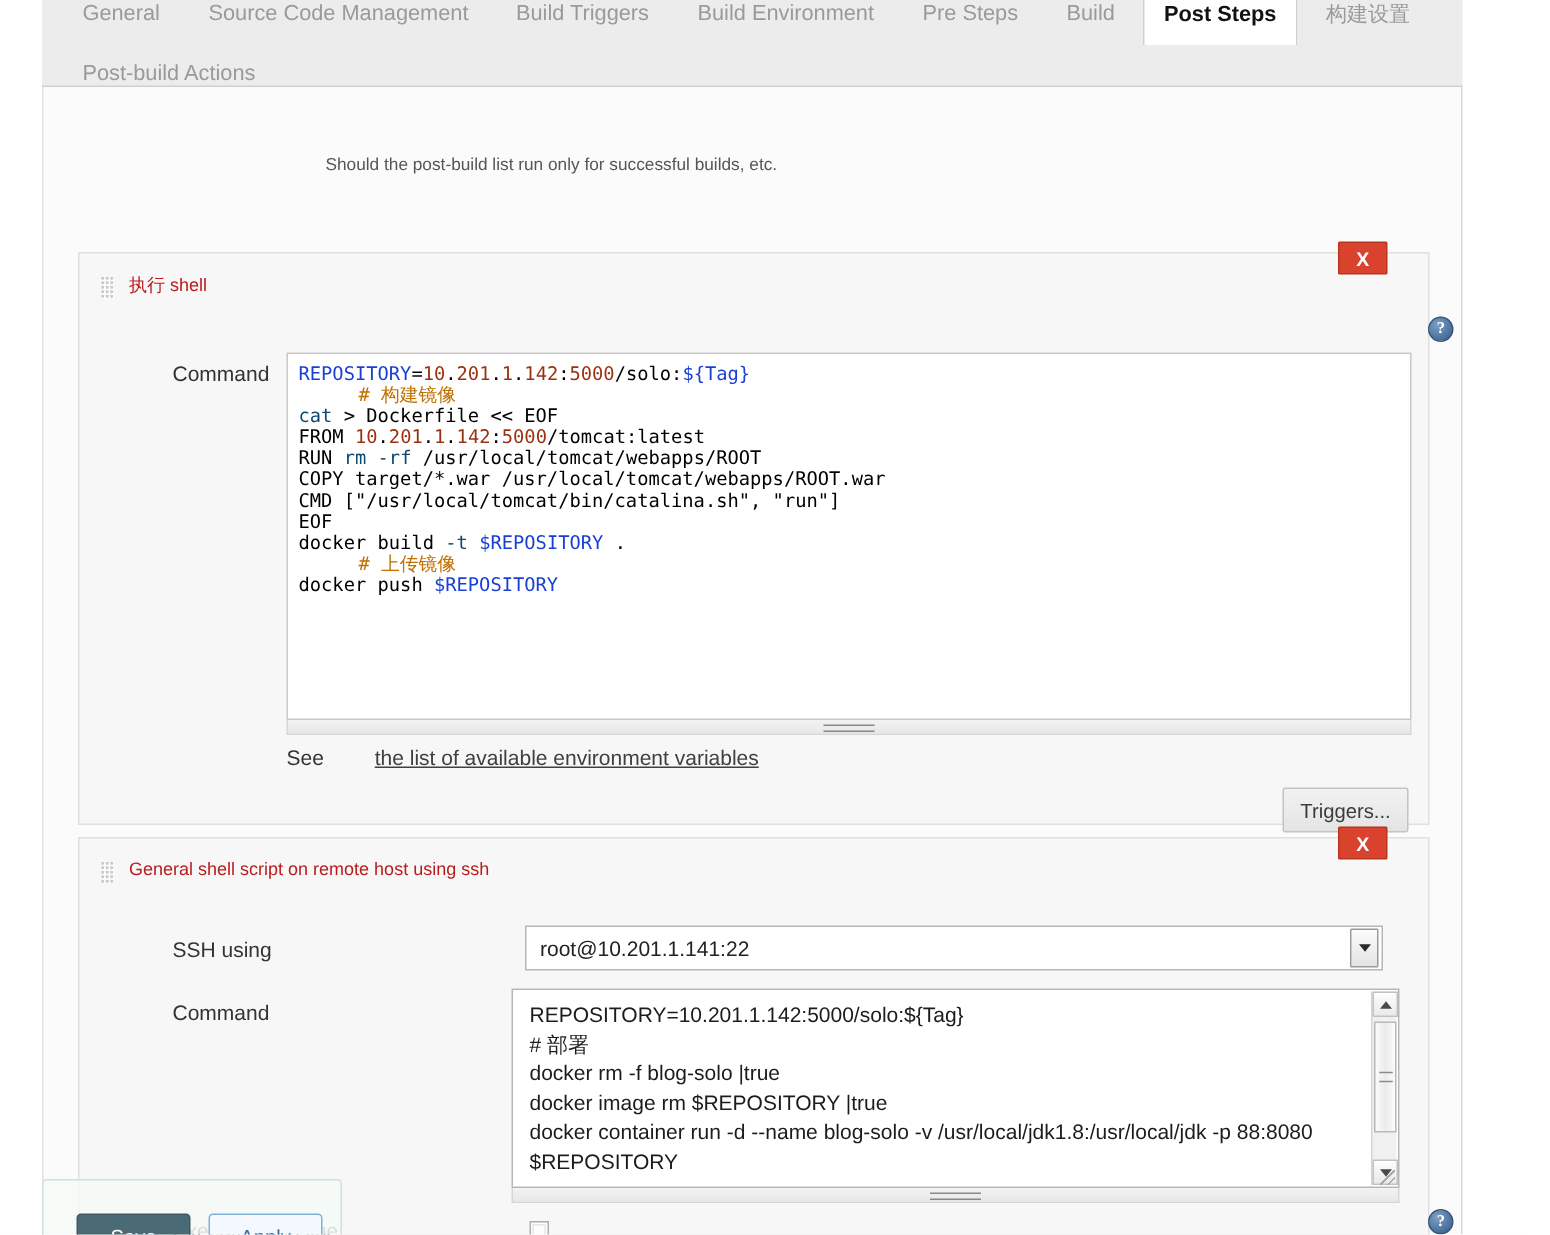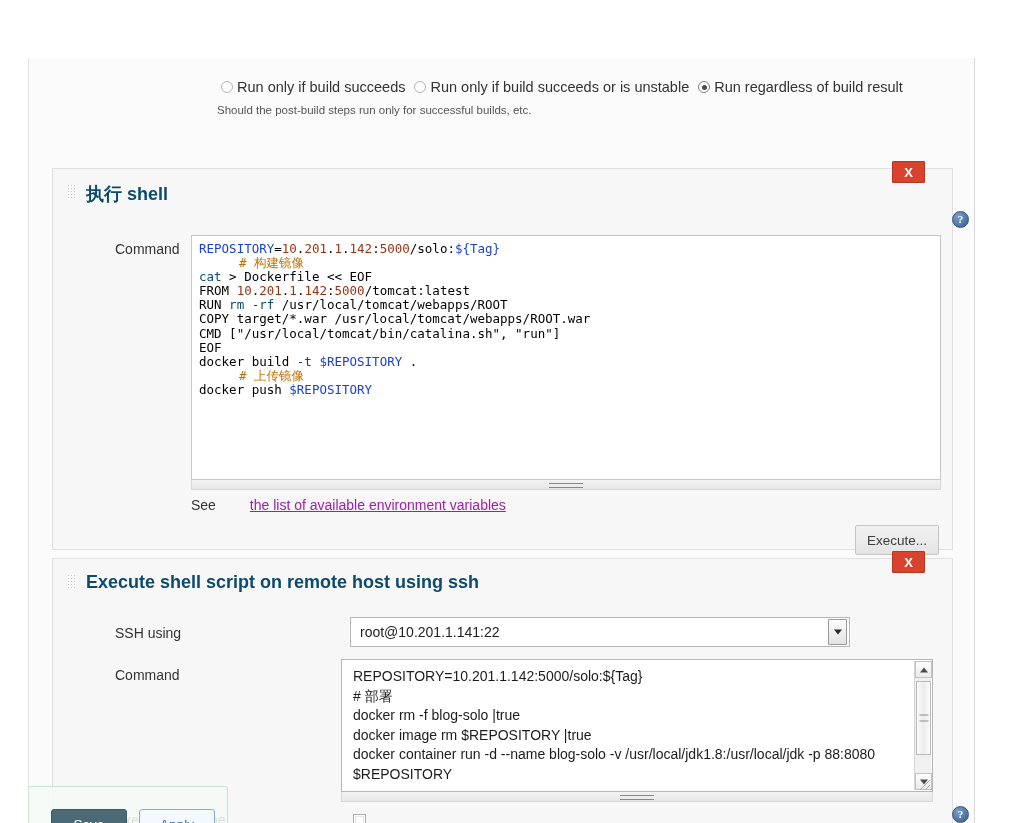--- a/index.html
+++ b/index.html
@@ -78,21 +78,21 @@
     position: absolute; left: 14px; top: 15px; width: 9px; height: 15px;
     cursor: move;
     background-image:
       radial-gradient(#c9c9c9 45%, transparent 46%),
       radial-gradient(#ffffff 45%, transparent 46%);
     background-size: 3px 3px, 3px 3px;
     background-position: 0 0, 1px 1px;
   }
   .panel-title {
     position: absolute; left: 33px; top: 13px;
-    font-size: 18px; font-weight: bold; color: #0c4a6e;
+    font-size: 12px; font-weight: normal; color: #b91c1c;
   }
   .delbtn {
     position: absolute; right: 27px; top: -8px;
     width: 33px; height: 22px;
     background: #d9422d; border: 1px solid #b8351f;
     color: #fff; font-weight: bold; font-size: 13px;
     text-align: center; line-height: 21px; cursor: pointer;
     border-radius: 1px;
   }
   .help-icon {
@@ -135,21 +135,21 @@
     border: 1px solid #d7d7d7; border-top: none;
   }
   .hdrag::after {
     content: ""; position: absolute; left: 50%; top: 3px;
     transform: translateX(-50%);
     width: 34px; height: 3px;
     border-top: 1px solid #888; border-bottom: 1px solid #888;
   }
 
   .seeline { position: absolute; font-size: 14px; color: #333; }
-  .seeline a { color: #a21caf; text-decoration: underline; padding-left: 30px; }
+  .seeline a { color: #404040; text-decoration: underline; padding-left: 30px; }
 
   .btn-adv {
     position: absolute; width: 84px; height: 30px;
     background: linear-gradient(#f2f2f2, #e4e4e4);
     border: 1px solid #c4c4c4; border-radius: 2px;
     font-size: 13.5px; color: #3c3c3c; text-align: center; line-height: 29px;
     cursor: pointer;
   }
 
   
@@ -248,60 +248,74 @@
     background: #f3f9ff; border: 1px solid #7fb0dd; border-radius: 3px;
     color: #2f6ea5; font-size: 13.5px; text-align: center; line-height: 29px;
     cursor: pointer;
   }
 </style>
 </head>
 <body>
 
 <div id="page">
 
+  <div class="tabbar">
+    <div class="tabrow r1" id="tabrow1">
+        <div class="tab" style="left: 14px;">General</div>
+        <div class="tab" style="left: 98px;">Source Code Management</div>
+        <div class="tab" style="left: 303px;">Build Triggers</div>
+        <div class="tab" style="left: 424px;">Build Environment</div>
+        <div class="tab" style="left: 574px;">Pre Steps</div>
+        <div class="tab" style="left: 670px;">Build</div>
+        <div class="tab active" style="left: 734px;">Post Steps</div>
+        <div class="tab cjk" style="left: 843px;">构建设置</div>
+      </div>
+    <div class="tabrow r2" id="tabrow2">
+        <div class="tab" style="left: 14px;">Post-build Actions</div>
+      </div>
+  </div>
 
   <div class="content">
 
-    <div class="radiorow" id="radiogroup"><span class="radio-opt"><span class="rdo"></span><span>Run only if build succeeds</span></span><span class="radio-opt"><span class="rdo"></span><span>Run only if build succeeds or is unstable</span></span><span class="radio-opt"><span class="rdo checked"></span><span>Run regardless of build result</span></span></div>
-    <div class="radio-help">Should the post-build steps run only for successful builds, etc.</div>
+    <div class="radio-help">Should the post-build list run only for successful builds, etc.</div>
 
     <div class="panel" style="top:110px; height:382px;">
 
       <div class="panel-hdr">
         <div class="grip"></div>
         <div class="panel-title">执行 shell</div>
         <div class="delbtn">X</div>
       </div>
 
       <div class="fld-label" style="left:62px; top:72px;">Command</div>
 
       <div class="editor" id="shell-editor" style="left:138px; top:66px; width:750px; height:245px;"><div class="ln"><span class="tk-var">REPOSITORY</span><span class="tk-blk">=</span><span class="tk-num">10</span><span class="tk-blk">.</span><span class="tk-num">201</span><span class="tk-blk">.</span><span class="tk-num">1</span><span class="tk-blk">.</span><span class="tk-num">142</span><span class="tk-blk">:</span><span class="tk-num">5000</span><span class="tk-blk">/solo:</span><span class="tk-var">${Tag}</span></div><div class="ln"><span class="tk-cmt"># 构建镜像</span></div><div class="ln"><span class="tk-kw">cat</span><span class="tk-blk"> &gt; Dockerfile &lt;&lt; EOF</span></div><div class="ln"><span class="tk-blk">FROM </span><span class="tk-num">10</span><span class="tk-blk">.</span><span class="tk-num">201</span><span class="tk-blk">.</span><span class="tk-num">1</span><span class="tk-blk">.</span><span class="tk-num">142</span><span class="tk-blk">:</span><span class="tk-num">5000</span><span class="tk-blk">/tomcat:latest</span></div><div class="ln"><span class="tk-blk">RUN </span><span class="tk-kw">rm</span><span class="tk-blk"> </span><span class="tk-kw">-rf</span><span class="tk-blk"> /usr/local/tomcat/webapps/ROOT</span></div><div class="ln"><span class="tk-blk">COPY target/*.war /usr/local/tomcat/webapps/ROOT.war</span></div><div class="ln"><span class="tk-blk">CMD ["/usr/local/tomcat/bin/catalina.sh", "run"]</span></div><div class="ln"><span class="tk-blk">EOF</span></div><div class="ln"><span class="tk-blk">docker build </span><span class="tk-kw">-t</span><span class="tk-blk"> </span><span class="tk-var">$REPOSITORY</span><span class="tk-blk"> .</span></div><div class="ln"><span class="tk-cmt"># 上传镜像</span></div><div class="ln"><span class="tk-blk">docker push </span><span class="tk-var">$REPOSITORY</span></div></div>
 
       <div class="hdrag" style="left:138px; top:311px; width:750px;"></div>
 
       <div class="seeline" style="left:138px; top:328px;">
         <span>See </span><a href="#">the list of available environment variables</a>
       </div>
 
-      <div class="btn-adv" style="left:802px; top:356px;">Execute...</div>
+      <div class="btn-adv" style="left:802px; top:356px;">Triggers...</div>
 
       <div class="help-icon" style="left:899px; top:42px;"></div>
     </div>
 
     <div class="panel" style="top:500px; height:266px;">
 
       <div class="panel-hdr">
         <div class="grip"></div>
-        <div class="panel-title">Execute shell script on remote host using ssh</div>
+        <div class="panel-title">General shell script on remote host using ssh</div>
         <div class="delbtn">X</div>
       </div>
 
       <div class="fld-label" style="left:62px; top:66px;">SSH using</div>
 
-      <div class="selwrap" style="left:297px; top:58px; width:500px;gap:12px;">
+      <div class="selwrap" style="left:297px; top:58px; width:572px;gap:12px;">
         <div class="selval">root@10.201.1.141:22</div>
         <div class="selarrow"></div>
       </div>
 
       <div class="fld-label" style="left:62px; top:108px;">Command</div>
 
       <div class="ta" style="left:288px; top:100px; width:592px; height:133px;">
         <div class="ta-text">REPOSITORY=10.201.1.142:5000/solo:${Tag}
 # 部署
 docker rm -f blog-solo |true

